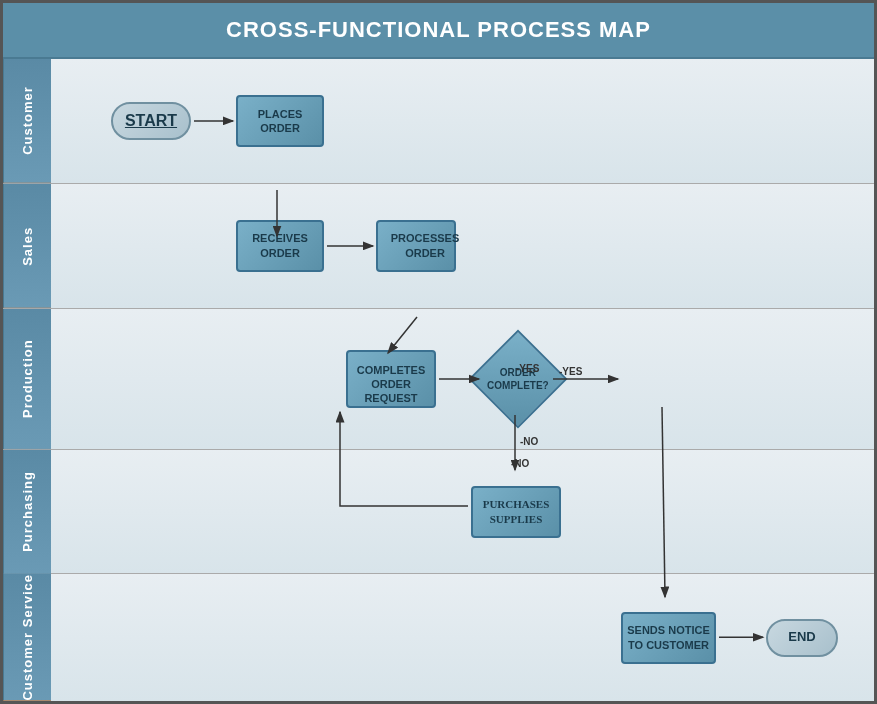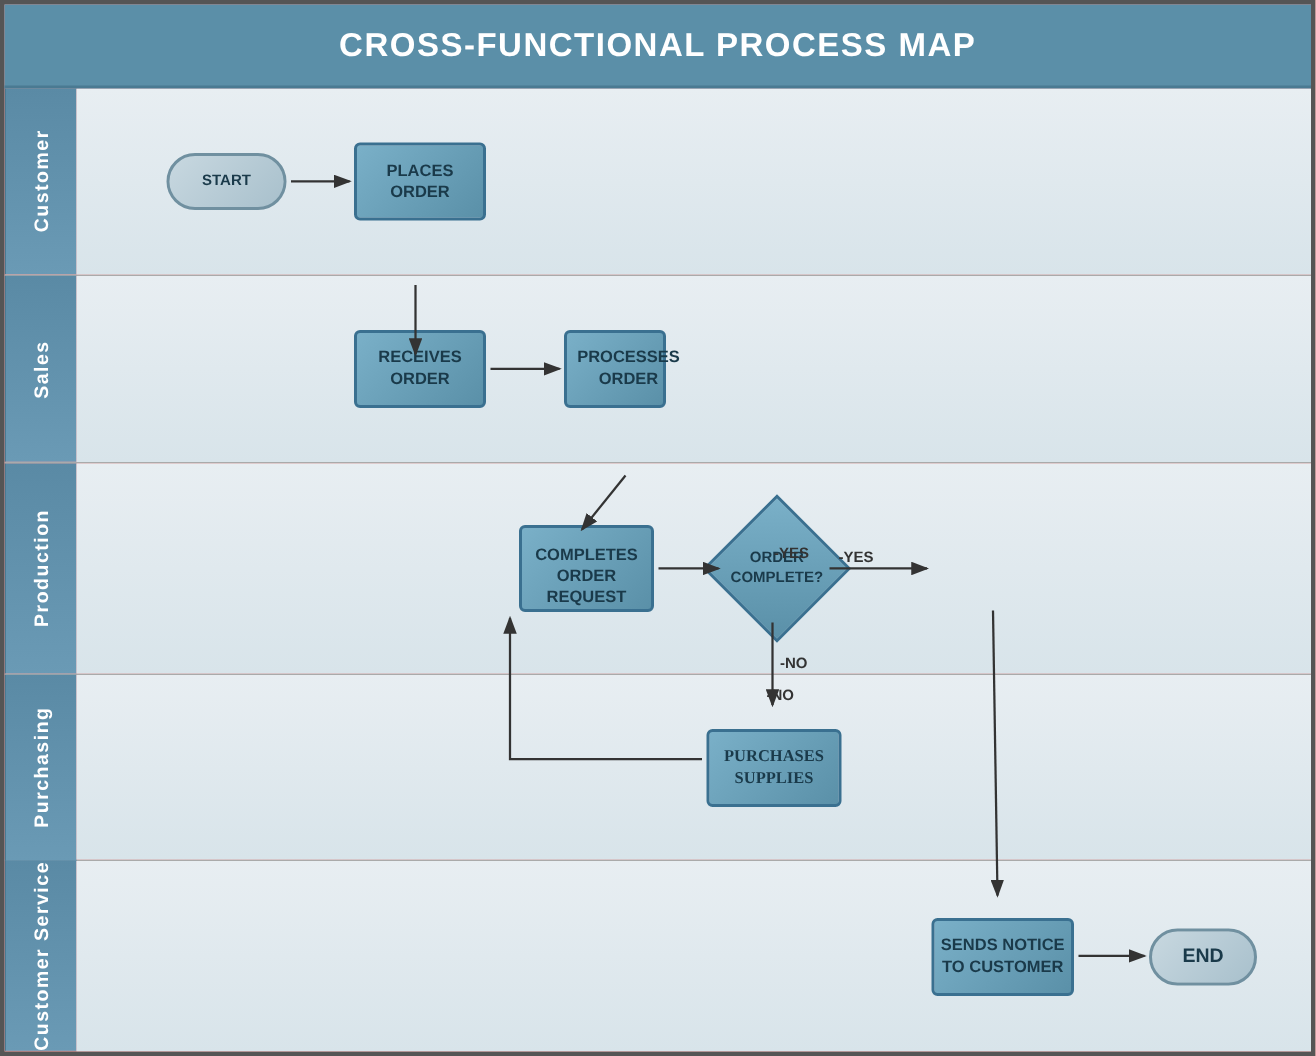--- a/index.html
+++ b/index.html
@@ -8,21 +8,21 @@
       height: 704px;
       background: #c8c8c8;
       font-family: Arial, sans-serif;
       overflow: hidden;
     }
 
     .outer-border {
       width: 877px;
       height: 704px;
       border: 3px solid #555;
-      background: #fca5a5;
+      background: #f97316;
       display: flex;
       flex-direction: column;
     }
 
     .title-bar {
       background: #5b8fa8;
       color: #fff;
       text-align: center;
       padding: 14px 0;
       font-size: 22px;
@@ -146,21 +146,21 @@
 <div class="outer-border">
   <div class="title-bar">CROSS-FUNCTIONAL PROCESS MAP</div>
 
   <div class="diagram-area">
     <div class="lanes-container">
 
       <div class="lane" style="flex: 1.15;">
         <div class="lane-label">Customer</div>
         <div class="lane-content">
 
-          <div class="node node-rounded" style="left: 60px; top: 50%; transform: translateY(-50%); width: 80px; height: 38px; font-size: 10px;">
+          <div class="node node-rounded" style="left: 60px; top: 50%; transform: translateY(-50%); width: 80px; height: 38px; font-size: 16px; text-decoration: underline;">
             <span>START</span>
           </div>
 
           <div class="node node-rect" style="left: 185px; top: 50%; transform: translateY(-50%); width: 88px; height: 52px;">
             <span style="white-space: pre-line;">PLACES
 ORDER</span>
           </div>
 
           <svg class="svg-overlay">
             <defs>
@@ -176,21 +176,21 @@
 
       <div class="lane" style="flex: 1.15;">
         <div class="lane-label">Sales</div>
         <div class="lane-content">
 
           <div class="node node-rect" style="left: 185px; top: 50%; transform: translateY(-50%); width: 88px; height: 52px;">
             <span style="white-space: pre-line; text-align: center;">RECEIVES
 ORDER</span>
           </div>
 
-          <div class="node node-rect" style="left: 325px; top: 50%; transform: translateY(-50%); width: 68px; height: 52px; padding-left: 18px;">
+          <div class="node node-rect" style="left: 325px; top: 50%; transform: translateY(-50%); width: 80px; height: 52px; padding-left: 18px;">
             <span style="white-space: pre-line;">PROCESSES
 ORDER</span>
           </div>
 
           <svg class="svg-overlay">
 
             <line class="arrow-line" x1="276" y1="50%" x2="322" y2="50%"></line>
           </svg>
         </div>
       </div>

